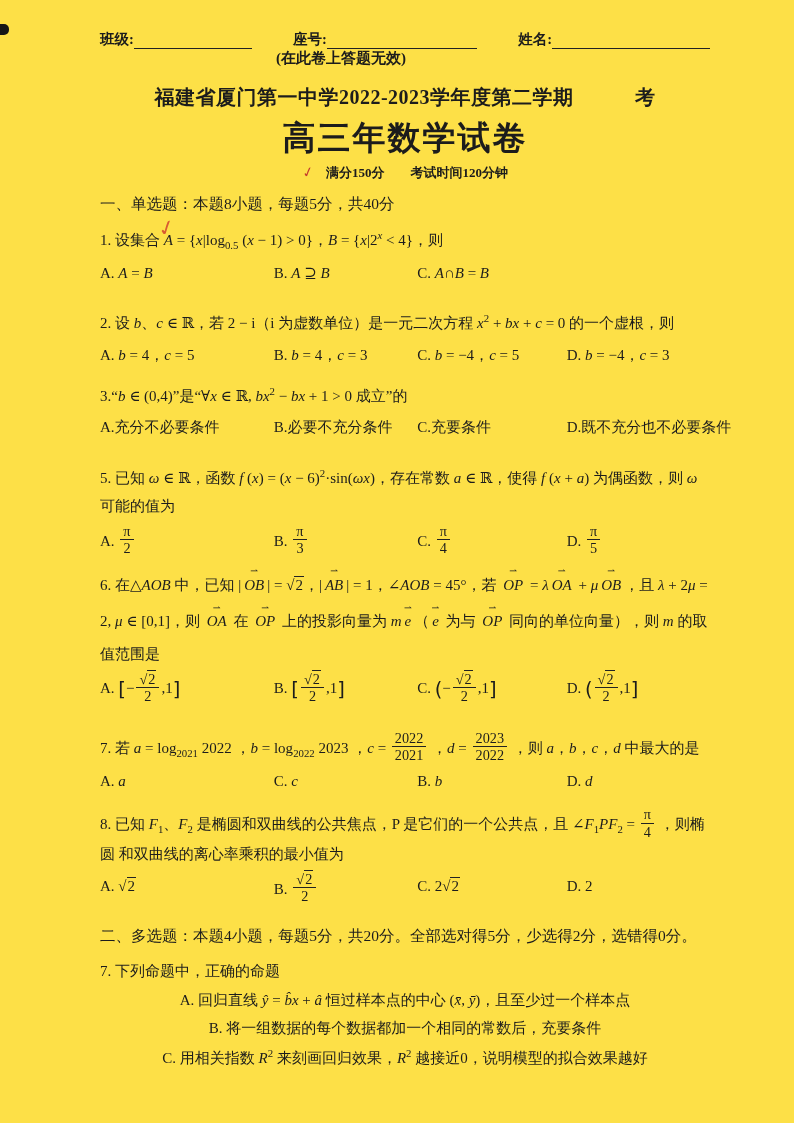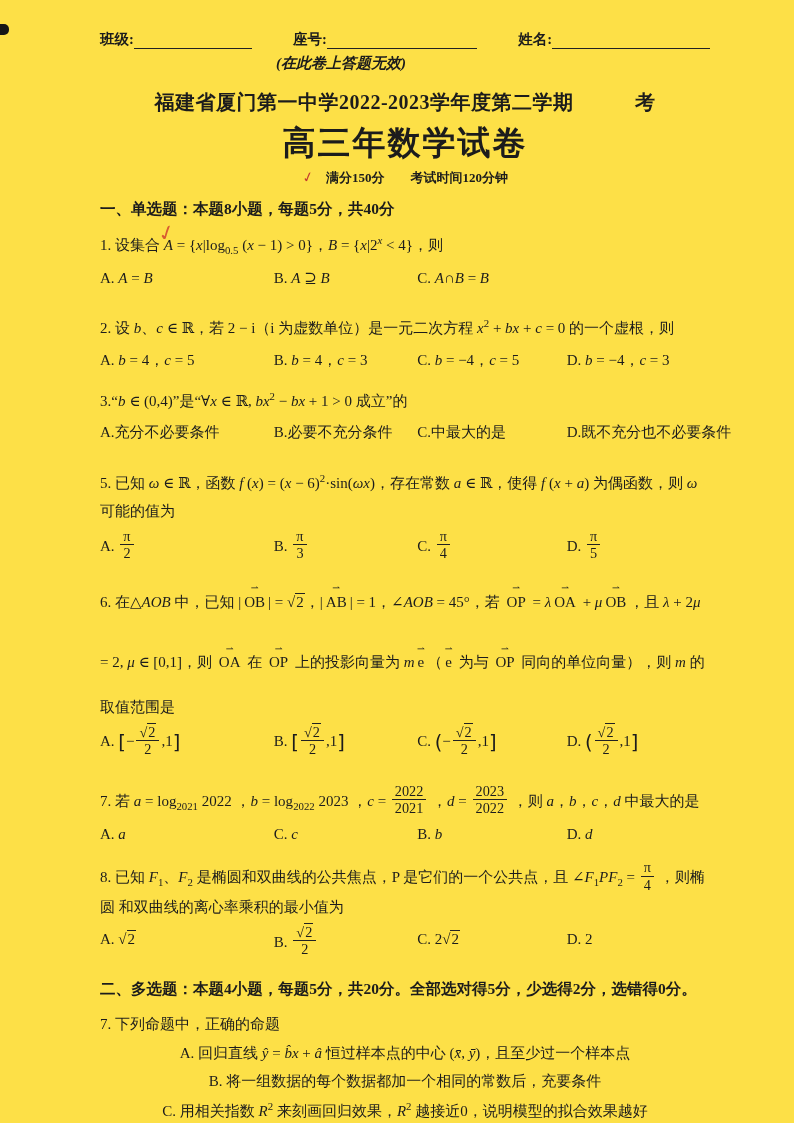--- a/index.html
+++ b/index.html
@@ -8,49 +8,49 @@
   .content{padding:30px 84px 0 100px;}
 
   
   .scan1{position:absolute;left:0;top:24px;width:9px;height:11px;background:#161616;border-radius:0 5px 5px 0;}
 
   
   .fill-row{display:flex;justify-content:space-between;align-items:flex-end;font-weight:bold;font-size:14.5px;}
   .fill-group{display:flex;align-items:flex-end;}
   .uline{display:inline-block;border-bottom:1.5px solid #222;height:15px;}
   .w-class{width:118px}.w-seat{width:150px}.w-name{width:158px}
-  .notice{text-align:center;font-weight:bold;font-size:15px;margin-top:5px;transform:translateX(-64px);font-style:italic;}
+  .notice{text-align:center;font-weight:bold;font-size:15px;transform:translateX(-64px);}
   .school{text-align:center;font-weight:bold;font-size:20px;margin-top:16px;letter-spacing:.5px;}
   .title{text-align:center;font-family:Liberation Serif, serif;font-weight:bold;
          font-size:33px;letter-spacing:2px;margin:5px 0 3px;}
   .info{text-align:center;font-weight:bold;font-size:13px;margin-bottom:6px;}
   .redmark{color:#c43b2e;display:inline-block;transform:rotate(-14deg);margin-right:9px;
            font-family:"DejaVu Sans",sans-serif;font-size:14px;font-weight:bold;}
-  .sechead{font-weight:bold;font-size:15.5px;margin-top:12px;}
+  .sechead{font-weight:normal;font-size:15.5px;margin-top:12px;}
 
   
   .q{margin-top:10px;}
   .q.gap{margin-top:20px;}
   .stemwrap{position:relative;}
   .penmark{position:absolute;left:58px;top:-9px;color:#cf3a2c;font-size:21px;transform:rotate(-18deg);
            opacity:.8;font-family:"DejaVu Sans",sans-serif;font-weight:bold;}
   .stem{line-height:1.9;}
   .opts{display:grid;grid-template-columns:28.5% 23.5% 24.5% 23.5%;margin-top:2px;line-height:2.05;}
   .opt{white-space:nowrap;}
   .optline{line-height:1.9;text-align:center;}
 
   
   i{font-style:italic;}
   sup,sub{font-size:.72em;}
   .fr{display:inline-block;text-align:center;vertical-align:-0.55em;line-height:1.15;font-size:.95em;margin:0 2px;}
   .fn{display:block;border-bottom:1.2px solid #222;padding:0 3px;}
   .fd{display:block;padding:0 3px;}
   .sq{white-space:nowrap;}
   .rd{border-top:1.2px solid #222;padding:0 1px;}
-  .v{position:relative;display:inline-block;margin:16px 2px;padding:0 1px;}
+  .v{position:relative;display:inline-block;font-style:italic;margin:4px 2px;padding:0 1px;}
   .v::after{content:"\21C0";position:absolute;left:50%;top:-0.8em;transform:translateX(-50%);
             font-size:.62em;font-style:normal;}
   .br{font-size:1.3em;vertical-align:-0.15em;font-family:"DejaVu Sans",sans-serif;}
 </style>
 </head>
 <body>
 
 <div class="page">
   <div class="scan1"></div>
   <div class="content">
@@ -100,21 +100,21 @@
         <span class="opt">C. <i>b</i> = −4，<i>c</i> = 5</span>
         <span class="opt">D. <i>b</i> = −4，<i>c</i> = 3</span>
       </div>
     </section>
 
     <section class="q">
       <div class="stem">3.“<i>b</i> ∈ (0,4)”是“∀<i>x</i> ∈ ℝ, <i>bx</i><sup>2</sup> − <i>bx</i> + 1 &gt; 0 成立”的</div>
       <div class="opts">
         <span class="opt">A.充分不必要条件</span>
         <span class="opt">B.必要不充分条件</span>
-        <span class="opt">C.中最大的是</span>
+        <span class="opt">C.充要条件</span>
         <span class="opt">D.既不充分也不必要条件</span>
       </div>
     </section>
 
 
     <section class="q gap">
       <div class="stem">5. 已知 <i>ω</i> ∈ ℝ，函数 <i>f</i> (<i>x</i>) = (<i>x</i> − 6)<sup>2</sup>·sin(<i>ωx</i>)，存在常数 <i>a</i> ∈ ℝ，使得 <i>f</i> (<i>x</i> + <i>a</i>) 为偶函数，则 <i>ω</i> 可能的值为</div>
       <div class="opts">
         <span class="opt">A. <span class="fr"><span class="fn">π</span><span class="fd">2</span></span></span>
         <span class="opt">B. <span class="fr"><span class="fn">π</span><span class="fd">3</span></span></span>

